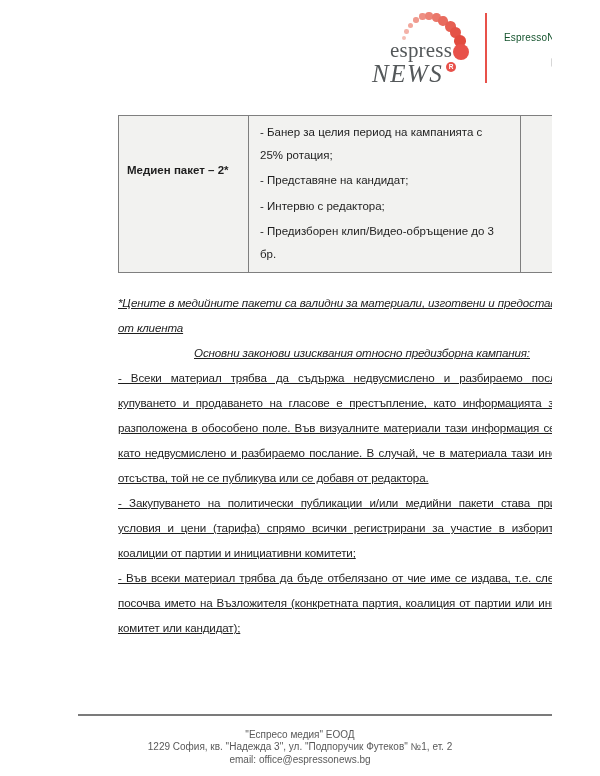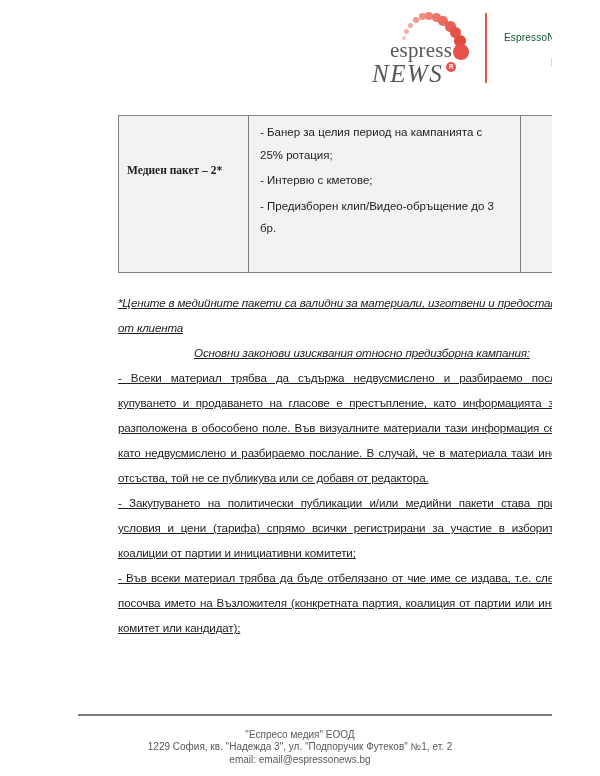--- a/index.html
+++ b/index.html
@@ -61,21 +61,21 @@
   
   .price-table{
     position:absolute;left:70px;top:115px;width:485px;height:158px;
     display:grid;grid-template-columns:130px 272px 83px;
     border:1px solid var(--table-border);background:var(--cell-bg);
     font-size:11.5px;
   }
   .cell{overflow:hidden;}
   .cell-package{
     border-right:1px solid var(--table-border);
-    padding:48px 6px 0 8px;font-weight:bold;font-family:Liberation Serif, serif;
+    padding:48px 6px 0 8px;font-weight:bold;
   }
   .cell-includes{
     border-right:1px solid var(--table-border);
     padding:5px 14px 0 11px;line-height:22.5px;
   }
   .cell-includes p{margin:0 0 3px 0;}
   .cell-price{padding:48px 0 0 7px;font-weight:bold;}
 
   
   .doc-body{
@@ -120,33 +120,34 @@
     <span class="logo-r">R</span>
   </div>
   <div class="header-divider"></div>
   <div class="site-label">EspressoNews.bg</div>
   <div class="hand-icon">☝</div>
 
   <div class="price-table">
     <div class="cell cell-package">Медиен пакет – 2*</div>
     <div class="cell cell-includes">
       <p>- Банер за целия период на кампанията с 25% ротация;</p>
-      <p>- Интервю с кметове;</p>
+      <p>- Представяне на кандидат;</p>
+      <p>- Интервю с редактора;</p>
       <p>- Предизборен клип/Видео-обръщение до 3 бр.</p>
     </div>
   </div>
 
   <div class="doc-body">
     <p class="p-italic p-note">*Цените в медийните пакети са валидни за материали, изготвени и предоставени от клиента</p>
     <p class="p-italic p-underline">Основни законови изисквания относно предизборна кампания:</p>
     <p class="p-justify">- Всеки материал трябва да съдържа недвусмислено и разбираемо послание, че купуването и продаването на гласове е престъпление, като информацията заема и е разположена в обособено поле. Във визуалните материали тази информация се съдържа като недвусмислено и разбираемо послание. В случай, че в материала тази информация отсъства, той не се публикува или се добавя от редактора.</p>
     <p class="p-justify">- Закупуването на политически публикации и/или медийни пакети става при еднакви условия и цени (тарифа) спрямо всички регистрирани за участие в изборите партии, коалиции от партии и инициативни комитети;</p>
     <p class="p-justify">- Във всеки материал трябва да бъде отбелязано от чие име се издава, т.е. следва да се посочва името на Възложителя (конкретната партия, коалиция от партии или инициативен комитет или кандидат);</p>
   </div>
 
   <div class="footer-rule"></div>
   <div class="footer-text">
     <div>"Еспресо медия" ЕООД</div>
     <div>1229 София, кв. "Надежда 3", ул. "Подпоручик Футеков" №1, ет. 2</div>
-    <div>email: email@espressonews.bg</div>
+    <div>email: office@espressonews.bg</div>
   </div>
 
 </div>
 
 </body></html>

